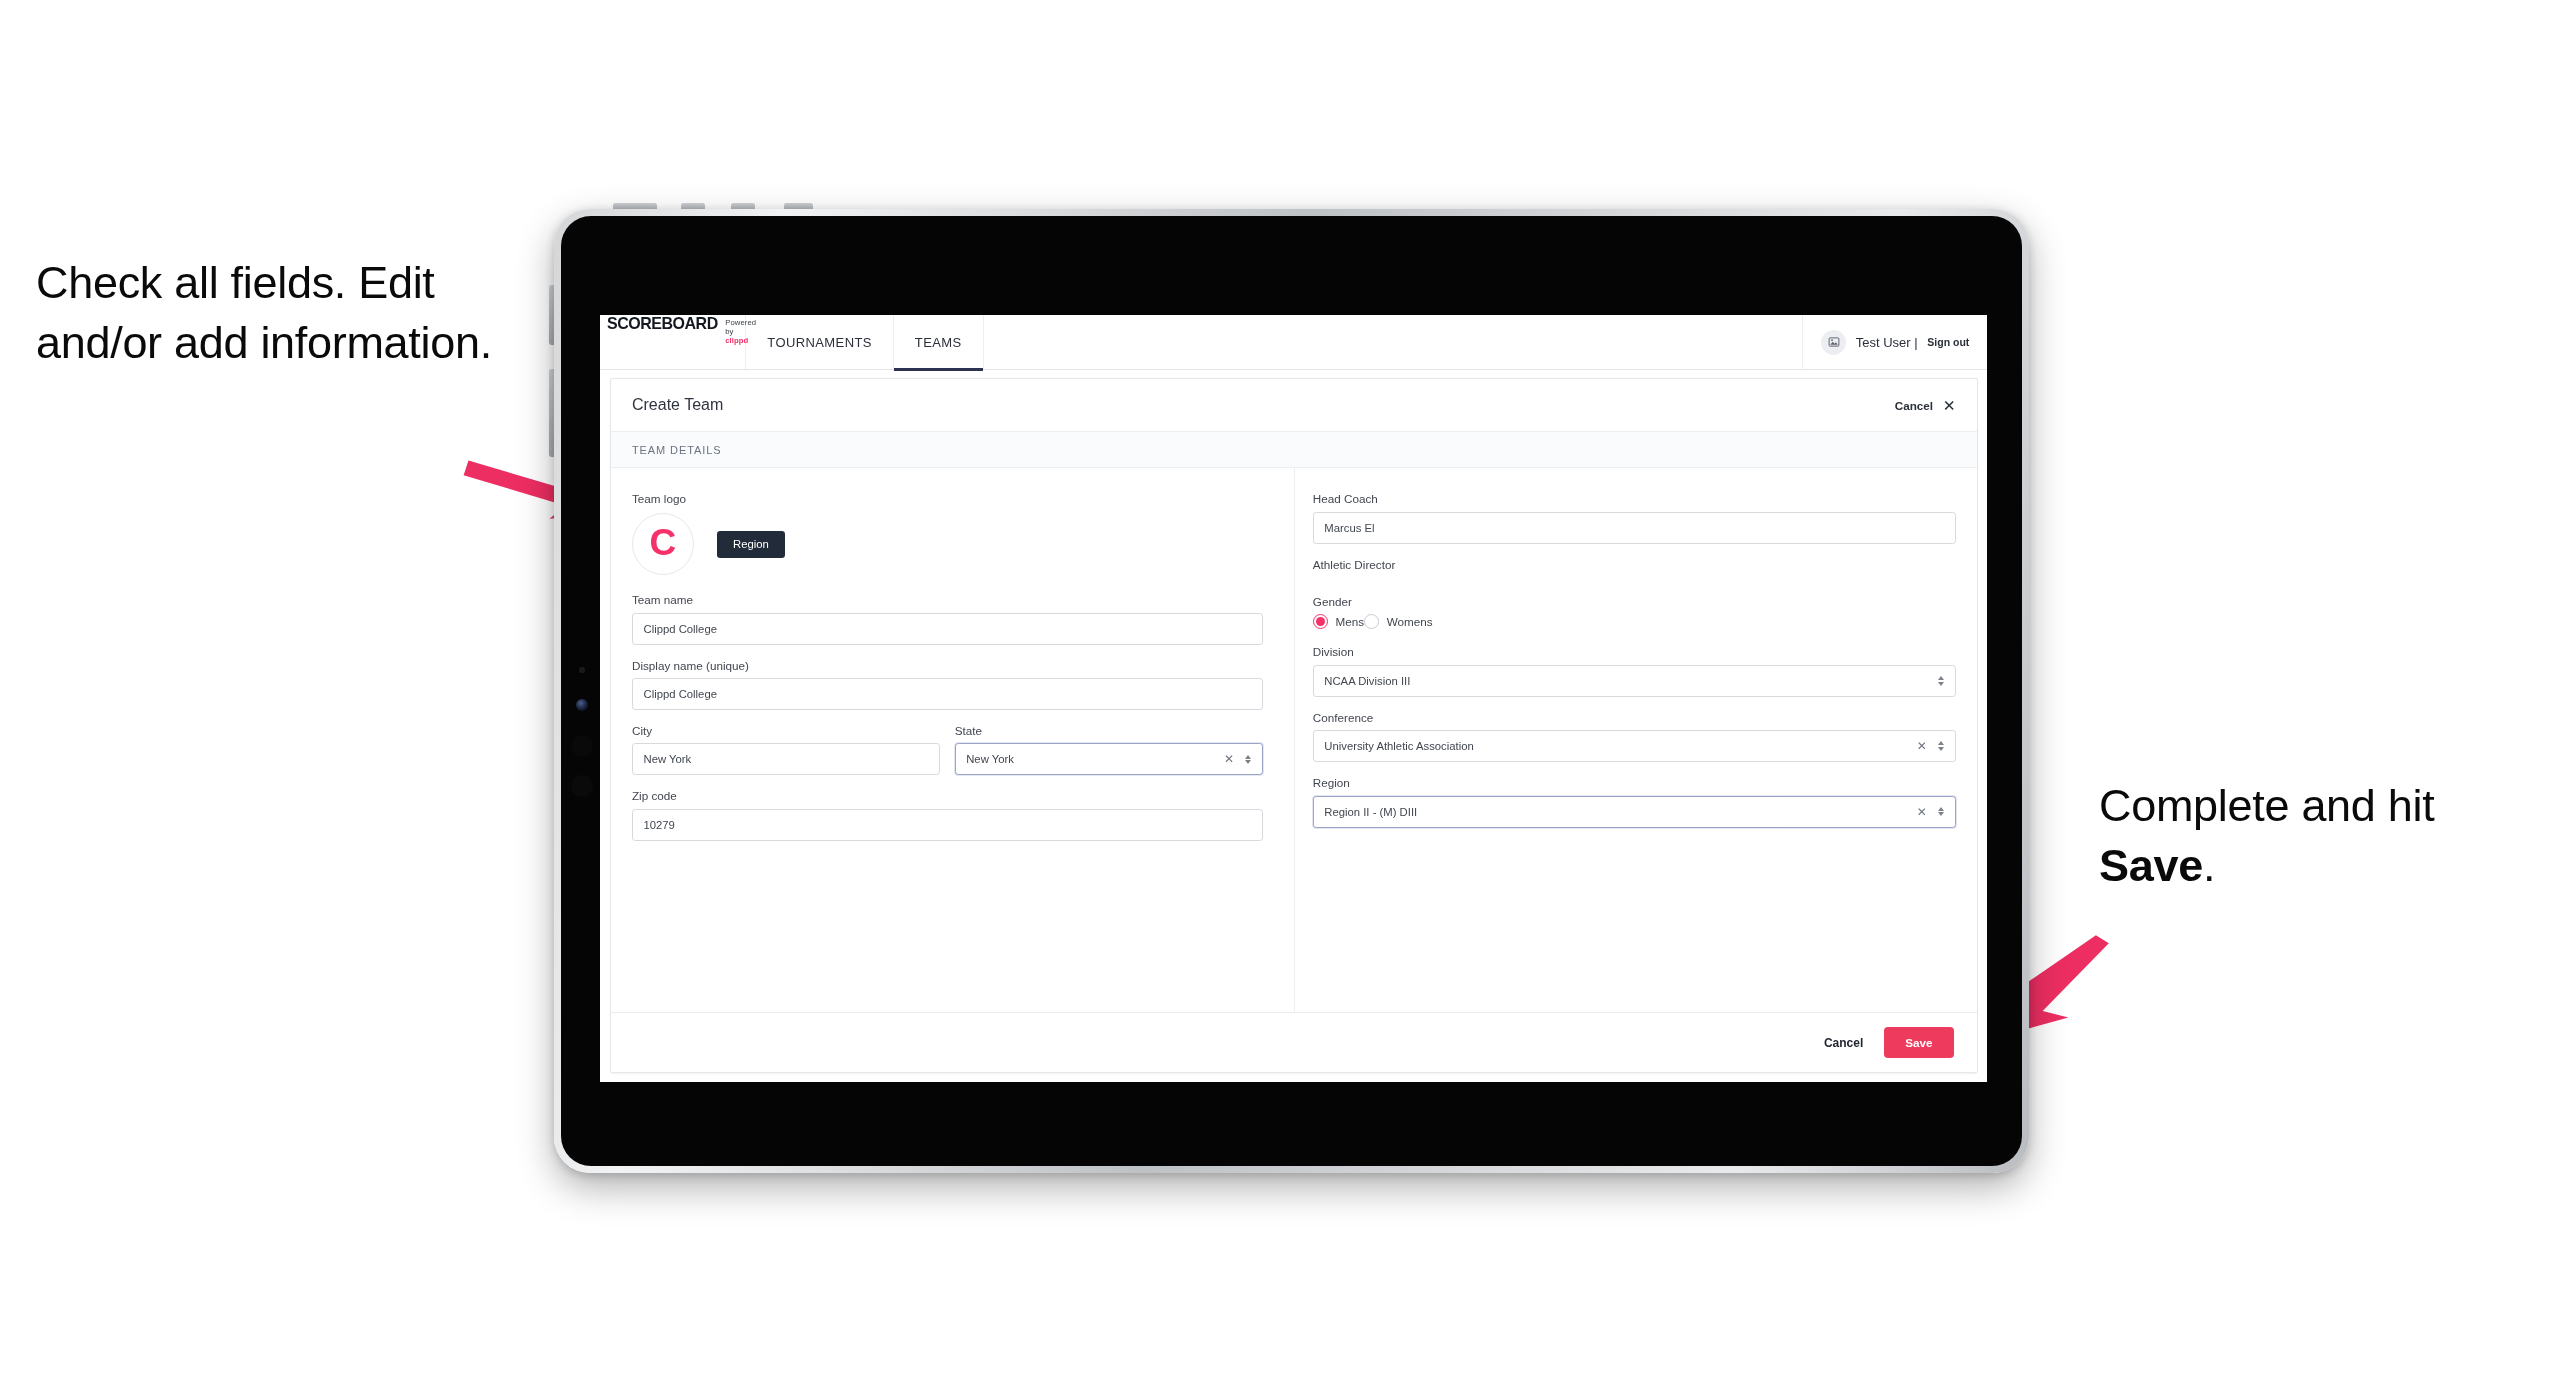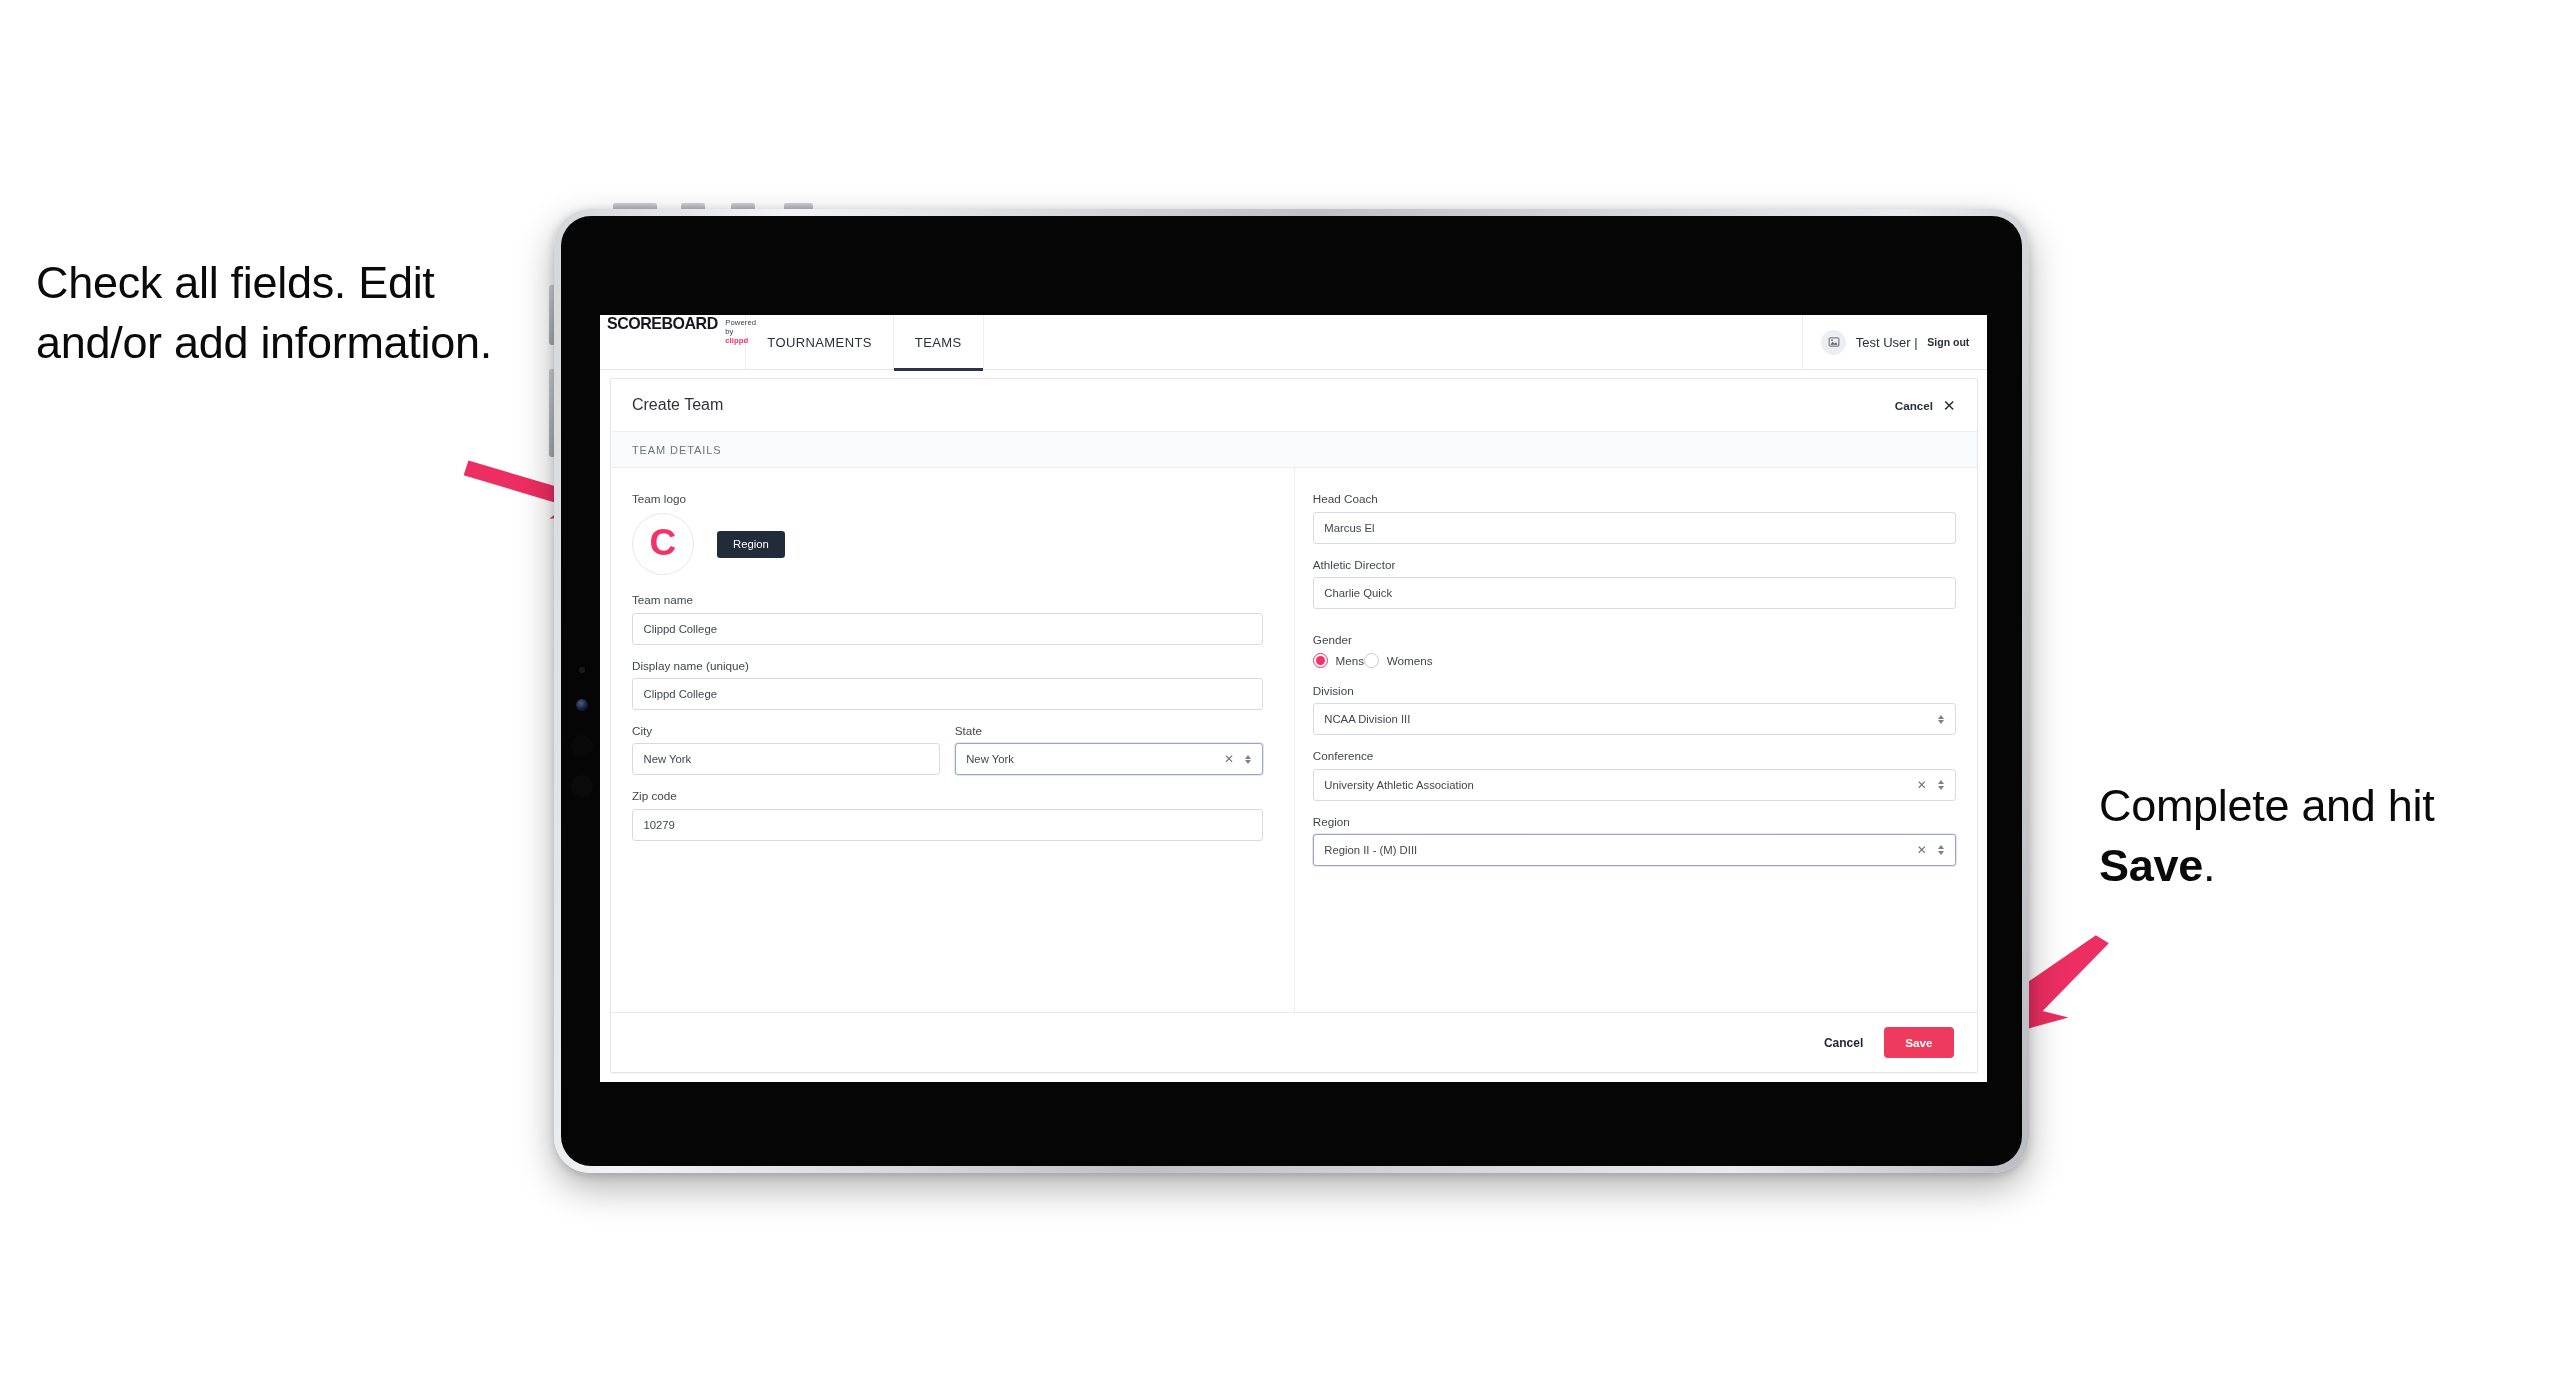--- a/index.html
+++ b/index.html
@@ -351,23 +351,20 @@
               <div class="fld">
                 <span class="lbl">Head Coach</span>
                 <div class="inp">
                   <span class="val">Marcus El</span>
                 </div>
               </div>
 
 
               <div class="fld" style="margin-bottom:24px;">
                 <span class="lbl">Athletic Director</span>
-                <div class="inp">
-                  <span class="val">Charlie Quick</span>
-                </div>
               </div>
 
               <div class="fld" style="margin-bottom:16px;">
                 <span class="lbl">Gender</span>
                 <div id="radio-row">
                   <div class="radio-item">
                     <span class="radio on"></span>
                     <span class="radio-lbl">Mens</span>
                   </div>
                   <div class="radio-item">

